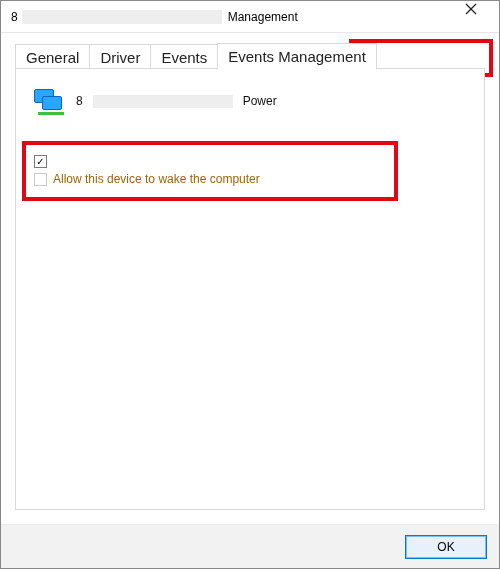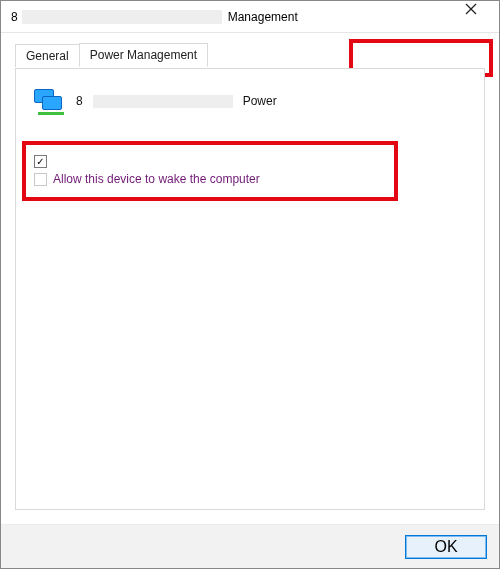--- a/index.html
+++ b/index.html
@@ -47,24 +47,24 @@
   .close-btn svg { display:block; margin: auto; }
 
   .content {
     flex: 1;
     padding: 10px 14px 14px 14px;
     display: flex;
     flex-direction: column;
   }
   .tabs {
     display: flex;
-    align-items: flex-start;
+    align-items: center;
     height: 26px;
     position: relative;
-    font-size: 12px;
+    font-size: 15px;
     color: #222;
   }
   .tab {
     padding: 4px 10px 4px 10px;
     border: 1px solid #d9d9d9;
     border-bottom: none;
     background: #fff;
     margin-right: -1px;
     cursor: pointer;
     position: relative;
@@ -136,21 +136,21 @@
     position: relative;
     padding: 6px 4px;
   }
   .opt-row {
     display: flex;
     align-items: center;
     gap: 6px;
     font-size: 12px;
     margin: 4px 0;
   }
-  .opt-row.disabled { color: #701a75; }
+  .opt-row.disabled { color: #a16207; }
   .cb-box {
     width: 13px; height: 13px;
     border: 1px solid #7a7a7a;
     display: inline-flex;
     align-items: center; justify-content: center;
     font-size: 10px; line-height: 1;
     background: #fff;
   }
   .cb-box.disabled { border-color: #c9c9c9; color: #c9c9c9; }
   .hl-opts {
@@ -168,21 +168,21 @@
     background: #f2f2f2;
     display: flex;
     align-items: center;
     justify-content: flex-end;
     padding: 0 12px;
     gap: 10px;
   }
   .btn {
     min-width: 82px;
     height: 24px;
-    font-size: 16px;
+    font-size: 12px;
     background: #e8e8e8;
     border: 1px solid #adadad;
     cursor: pointer;
     margin-left: 20px;
   }
   .btn.default {
     background: #e6f1fb;
     border: 1px solid #0078d7;
     box-shadow: inset 0 0 0 1px #7dbbf0;
   }
@@ -199,21 +199,23 @@
       <svg width="12" height="12" viewBox="0 0 12 12">
         <line x1="1" y1="1" x2="11" y2="11" stroke="#222" stroke-width="1.2"></line>
         <line x1="11" y1="1" x2="1" y2="11" stroke="#222" stroke-width="1.2"></line>
       </svg>
     </div>
   </div>
 
   <div class="content">
     <div class="tabs">
       <div class="tab">General</div>
-      <div class="tab active">Power Management</div>
+      <div class="tab">Driver</div>
+      <div class="tab">Events</div>
+      <div class="tab active">Events Management</div>
       <div class="tab-highlight tab-hl"></div>
     </div>
 
     <div class="tabpanel">
       <div class="device-row">
         <div class="device-icon">
           <div class="m1"></div>
             <div class="m2"></div>
             <div class="base"></div>
         </div>

